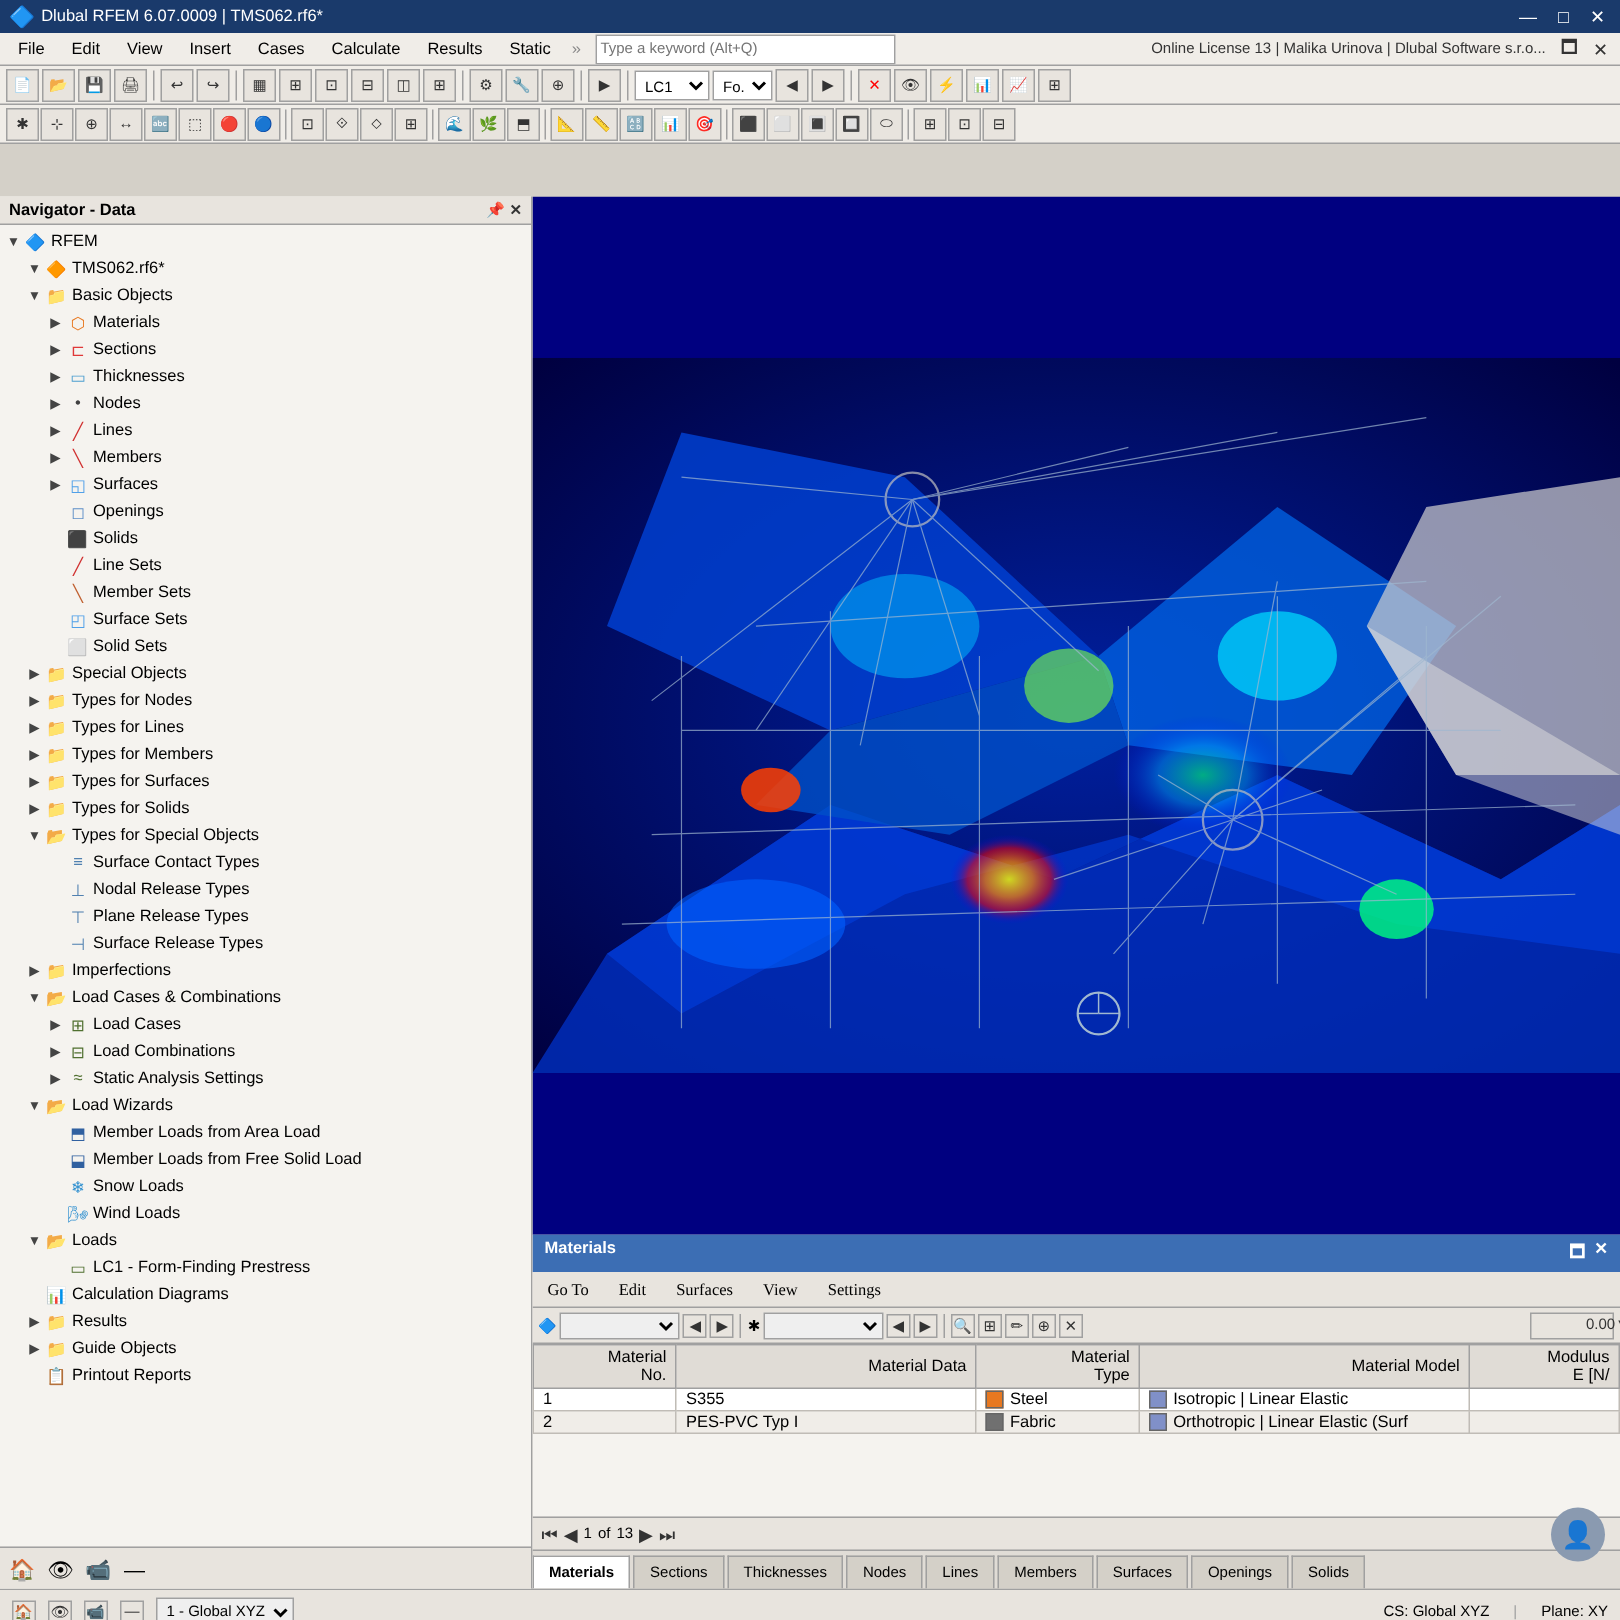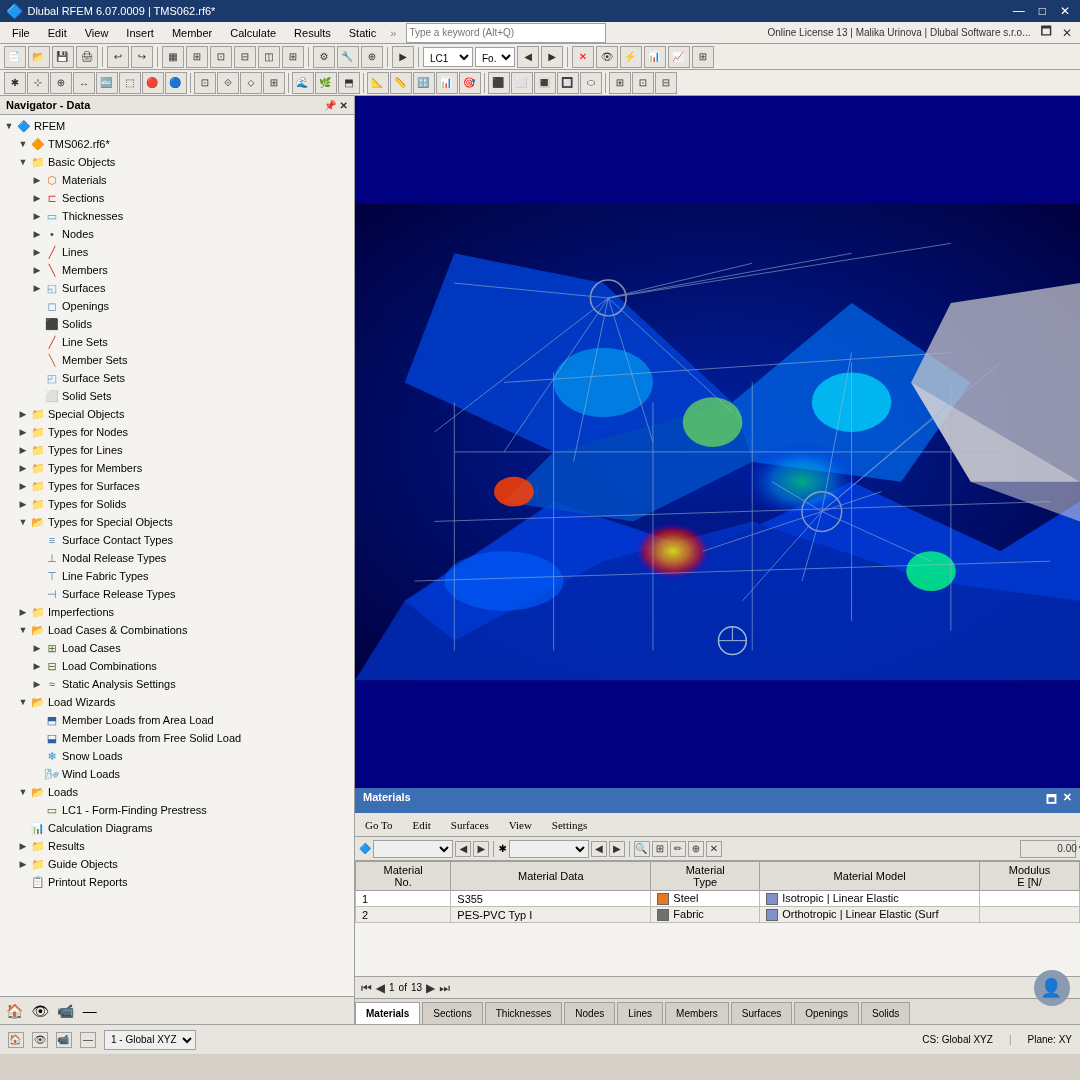--- a/index.html
+++ b/index.html
@@ -73,20 +73,21 @@
       padding: 0 4px;
       border-bottom: 1px solid #a0a0a0;
       gap: 1px;
       overflow: hidden;
     }
 
     
     .main-area {
       display: flex;
       height: calc(1080px - 22px - 22px - 26px - 26px - 26px - 30px);
+      margin-top: 35px;
     }
 
     
     .navigator {
       width: 355px;
       background: #f5f3ef;
       border-right: 1px solid #a0a0a0;
       display: flex;
       flex-direction: column;
       flex-shrink: 0;
@@ -177,21 +178,21 @@
       height: 18px; font-size: 10px; border: 1px solid #a0a0a0;
       padding: 0 2px; min-width: 80px;
     }
 
     .table-container { flex: 1; overflow: auto; }
     table { width: 100%; border-collapse: collapse; font-size: 11px; }
     th {
       background: #e0dcd6;
       border: 1px solid #a0a0a0;
       padding: 2px 6px;
-      text-align: center;
+      text-align: right;
       font-weight: normal;
       white-space: nowrap;
     }
     td {
       border: 1px solid #c0bcb6;
       padding: 1px 6px;
       white-space: nowrap;
     }
     tr:nth-child(even) td { background: #f0ede8; }
     tr:nth-child(odd) td { background: white; }
@@ -291,21 +292,21 @@
     <span class="title-bar-btn">□</span>
     <span class="title-bar-btn">✕</span>
   </div>
 </div>
 
 <div class="menu-bar">
   <span class="menu-item">File</span>
   <span class="menu-item">Edit</span>
   <span class="menu-item">View</span>
   <span class="menu-item">Insert</span>
-  <span class="menu-item">Member</span>
+  <span class="menu-item">Cases</span>
   <span class="menu-item">Calculate</span>
   <span class="menu-item">Results</span>
   <span class="menu-item">Static</span>
   <span style="margin-left:4px; color:#888; font-size:11px;">»</span>
   <input type="text" class="toolbar-combo" style="width: 200px; margin-left: 8px;" placeholder="Type a keyword (Alt+Q)">
   <div style="flex:1;"></div>
   <span style="font-size:10px; color:#333; margin-right:4px;">Online License 13 | Malika Urinova | Dlubal Software s.r.o...</span>
   <span class="title-bar-btn" style="color:#333;">🗖</span>
   <span class="title-bar-btn" style="color:#333;">✕</span>
 </div>
@@ -529,21 +530,21 @@
         <span class="tree-label">Surface Contact Types</span>
       </div>
       <div class="tree-item indent-2">
         <span class="tree-arrow arrow-none"></span>
         <span class="tree-icon" style="color:#5080b0;">⊥</span>
         <span class="tree-label">Nodal Release Types</span>
       </div>
       <div class="tree-item indent-2">
         <span class="tree-arrow arrow-none"></span>
         <span class="tree-icon" style="color:#5080b0;">⊤</span>
-        <span class="tree-label">Line Fabric Types</span>
+        <span class="tree-label">Plane Release Types</span>
       </div>
       <div class="tree-item indent-2">
         <span class="tree-arrow arrow-none"></span>
         <span class="tree-icon" style="color:#5080b0;">⊣</span>
         <span class="tree-label">Surface Release Types</span>
       </div>
 
       <div class="tree-item indent-1">
         <span class="tree-arrow arrow-closed"></span>
         <span class="tree-icon icon-folder">📁</span>

